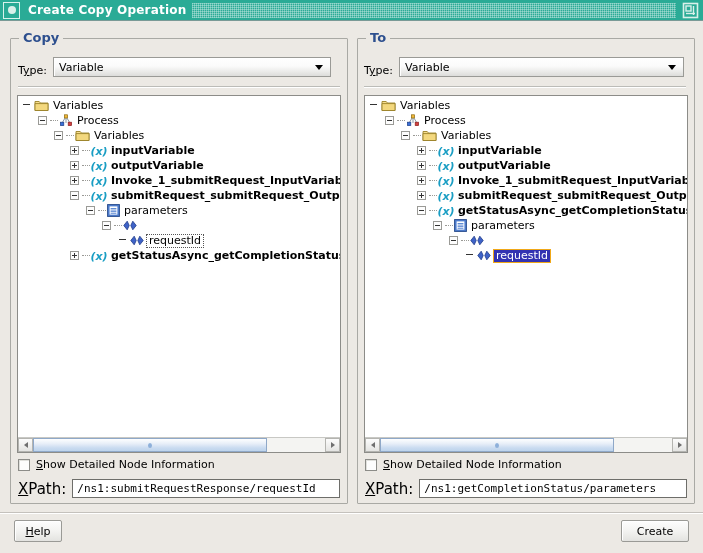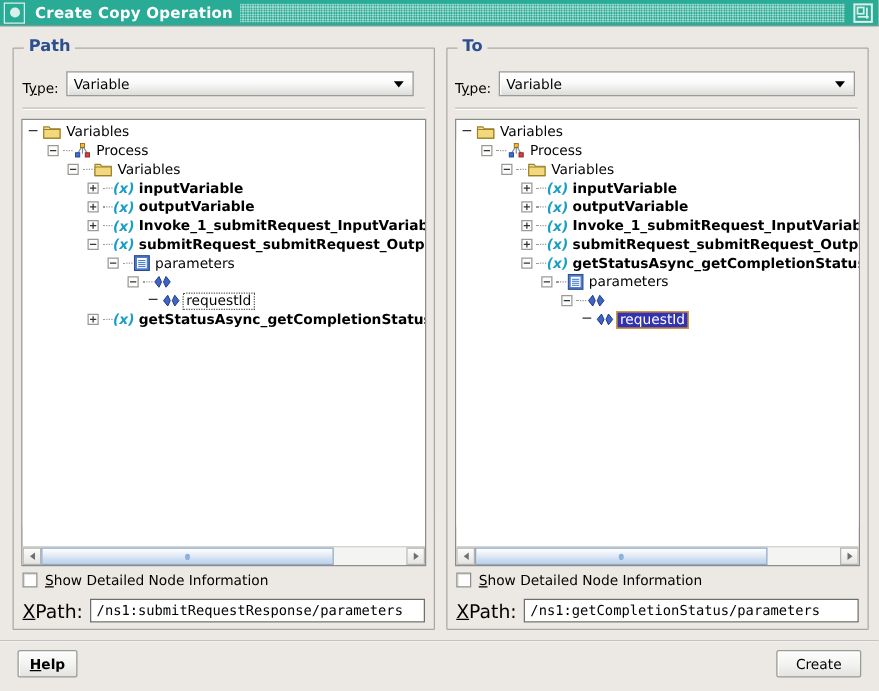--- a/index.html
+++ b/index.html
@@ -144,21 +144,20 @@
     background: #ffffff;
     overflow: hidden;
   }
   .treeview {
     position: absolute;
     left: 0; top: 0; right: 0;
     bottom: 15px;
     overflow: hidden;
     background: #fff;
     padding-top: 2px;
-    border-radius: 18px;
   }
   .trow {
     position: relative;
     height: 15px;
     line-height: 15px;
     white-space: nowrap;
     font-size: 11px;
     font-family: "DejaVu Sans", sans-serif;
     display: flex;
     align-items: center;
@@ -277,21 +276,21 @@
     margin-left: -2px;
     width: 4px; height: 5px;
     border-radius: 50%;
     background: #8eb0da;
   }
 
   
   .cbrow {
     position: absolute;
     display: flex;
-    align-items: flex-start;
+    align-items: flex-end;
     font-size: 11px;
   }
   .cbox {
     width: 12px; height: 12px;
     box-sizing: border-box;
     border: 1px solid #8c8c88;
     background: #fdfdfd;
     box-shadow: inset 1px 1px 0 #e0e0dc;
     flex: 0 0 auto;
     margin-right: 6px;
@@ -362,21 +361,21 @@
       <rect x="1.5" y="1.5" width="14" height="14" fill="none" stroke="#d9f0ea" stroke-width="1.6"></rect>
       <rect x="4" y="4" width="5" height="5" fill="none" stroke="#d9f0ea" stroke-width="1.4"></rect>
       <path d="M4 11.5 H13" stroke="#d9f0ea" stroke-width="1.4"></path>
       <path d="M11.5 4 V13" stroke="#d9f0ea" stroke-width="1.4"></path>
     </svg>
   </div>
 </div>
 
 <div class="group" style="left:10px; top:30px; width:338px; height:474px;">
   <div class="gbox"></div>
-  <div class="glabel">Path</div>
+  <div class="glabel">Copy</div>
 </div>
 
 <div class="type-row" style="left:18px; top:57px; width:322px;">
   <span class="type-label"><span>T</span><span class="mn">y</span><span>pe:</span></span>
   <div class="combo" style="width:278px;">
     <span>Variable</span>
     <span class="arrow"></span>
   </div>
 </div>
 
@@ -506,21 +505,21 @@
   </div>
 </div>
 
 <div class="cbrow" style="left:18px; top:458px;">
   <div class="cbox"></div>
   <span><span class="mn">S</span><span>how Detailed Node Information</span></span>
 </div>
 
 <div class="xrow" style="left:18px; top:479px; width:322px;">
   <span class="xlabel"><span class="mn">X</span><span>Path:</span></span>
-  <div class="xinput" style="width:280px;">/ns1:submitRequestResponse/parameters</div>
+  <div class="xinput" style="width:280px;">/ns1:submitRequestResponse/requestId</div>
 </div>
 
 <div class="group" style="left:357px; top:30px; width:338px; height:474px;">
   <div class="gbox"></div>
   <div class="glabel">To</div>
 </div>
 
 <div class="type-row" style="left:364px; top:57px; width:322px;">
   <span class="type-label"><span>T</span><span class="mn">y</span><span>pe:</span></span>
   <div class="combo" style="width:285px;">
@@ -660,21 +659,21 @@
   <span><span class="mn">S</span><span>how Detailed Node Information</span></span>
 </div>
 
 <div class="xrow" style="left:365px; top:479px; width:322px;">
   <span class="xlabel"><span class="mn">X</span><span>Path:</span></span>
   <div class="xinput" style="width:283px;">/ns1:getCompletionStatus/parameters</div>
 </div>
 
 <div class="divider" style="top:512px;"></div>
 
-<div class="btn" style="left:14px; top:520px; width:48px;font-weight:bold;">
+<div class="btn" style="left:14px; top:520px; width:48px;">
   <span><span class="mn">H</span><span>elp</span></span>
 </div>
 <div class="btn dim" style="left:552px; top:520px; width:62px;">
   <span>OK</span>
 </div>
 <div class="btn" style="left:621px; top:520px; width:68px;">
   <span>Create</span>
 </div>
 
 </body></html>

